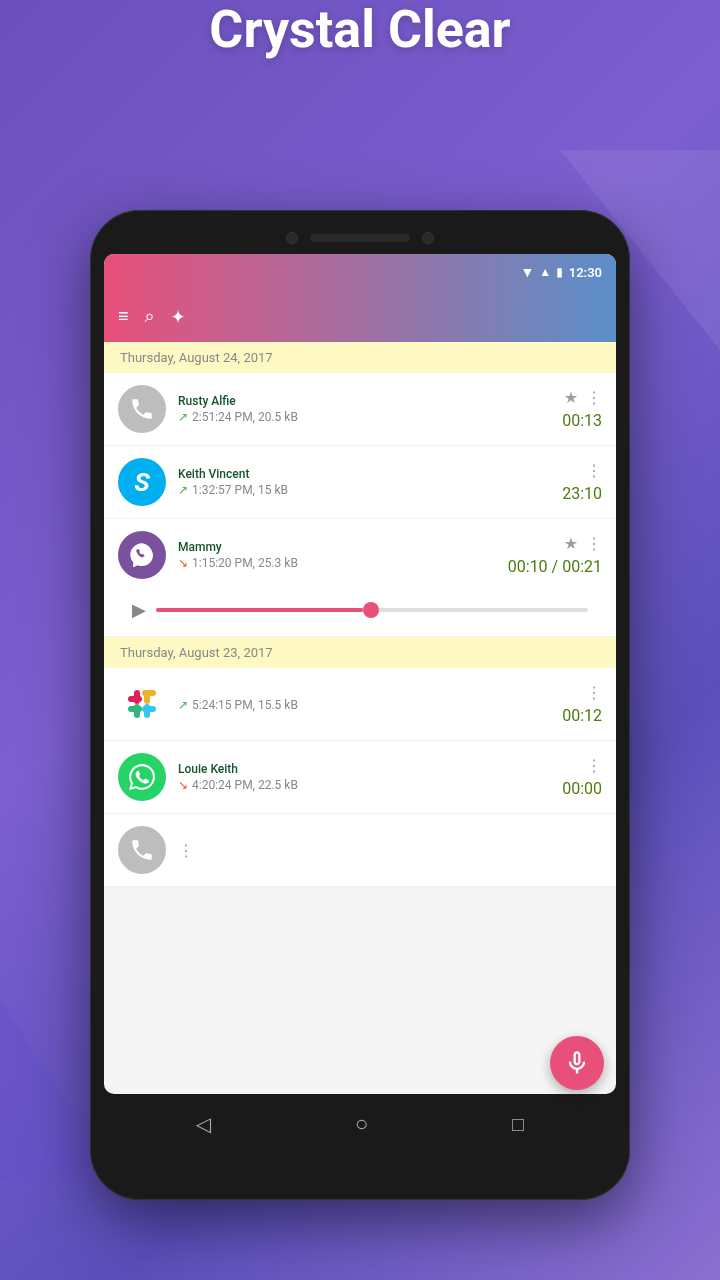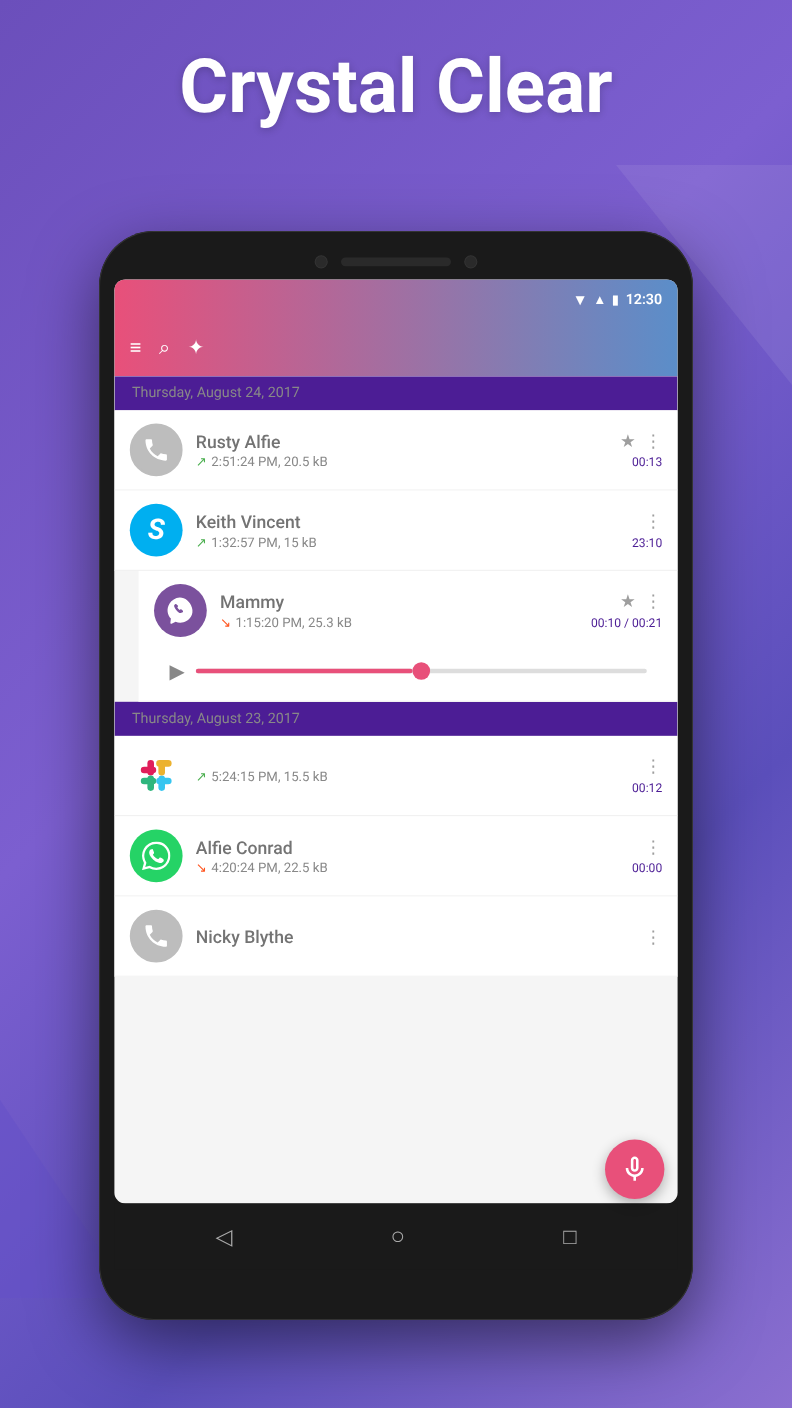--- a/index.html
+++ b/index.html
@@ -29,24 +29,23 @@
       width: 0;
       height: 0;
       border-right: 120px solid transparent;
       border-bottom: 180px solid rgba(100,80,200,0.5);
     }
 
     
     .header-text {
       text-align: center;
       color: white;
-      font-size: 68px;
+      font-size: 52px;
       font-weight: 700;
       line-height: 1.15;
-      padding-top: 40px;
       padding-bottom: 30px;
       text-shadow: 0 2px 8px rgba(0,0,0,0.2);
     }
 
     
     .phone-container {
       position: absolute;
       top: 210px;
       left: 50%;
       transform: translateX(-50%);
@@ -157,39 +156,38 @@
     }
 
     
     .content-list {
       background: #f5f5f5;
       overflow: hidden;
     }
 
     
     .date-separator {
-      background: #4c1d95;
+      background: #fef9c3;
       padding: 8px 16px;
       font-size: 13px;
       color: #888;
     }
 
     
     .call-item {
       background: white;
       display: flex;
       align-items: center;
       padding: 12px 14px;
       border-bottom: 1px solid #f0f0f0;
       gap: 12px;
       position: relative;
     }
     .call-item.expanded {
       flex-wrap: wrap;
-      margin-left: 22px;
     }
 
     
     .avatar {
       width: 48px;
       height: 48px;
       border-radius: 50%;
       display: flex;
       align-items: center;
       justify-content: center;
@@ -209,23 +207,23 @@
       background: #7B519D;
     }
     .avatar-whatsapp {
       background: #25D366;
     }
 
     .call-info {
       flex: 1;
     }
     .call-name {
-      font-size: 16px;
+      font-size: 12px;
       font-weight: 500;
-      color: #737373;
+      color: #14532d;
     }
     .call-detail {
       font-size: 12px;
       color: #888;
       display: flex;
       align-items: center;
       gap: 4px;
       margin-top: 2px;
     }
     .call-arrow-out {
@@ -256,22 +254,22 @@
     .call-star.active {
       color: #9E9E9E;
     }
     .call-more {
       color: #9E9E9E;
       font-size: 16px;
       cursor: pointer;
       letter-spacing: 0;
     }
     .call-duration {
-      font-size: 11px;
-      color: #4c1d95;
+      font-size: 16px;
+      color: #4d7c0f;
     }
 
     
     .player-bar {
       display: flex;
       align-items: center;
       width: 100%;
       padding: 8px 14px 4px 14px;
       gap: 10px;
     }
@@ -497,42 +495,39 @@
           </div>
         </div>
 
         <div class="call-item">
           <div class="avatar avatar-whatsapp">
             <svg width="26" height="26" viewBox="0 0 24 24" fill="white">
                 <path d="M20.5 3.5A11.9 11.9 0 0 0 12 0 12 12 0 0 0 1.7 18l-1.6 6 6.2-1.6A12 12 0 0 0 24 12c0-3.2-1.2-6.2-3.5-8.5zM12 22a10 10 0 0 1-5.1-1.4l-.4-.2-3.7 1 1-3.6-.2-.4A10 10 0 1 1 12 22zm5.5-7.5c-.3-.1-1.7-.9-2-1-.3-.1-.5-.1-.7.1-.2.3-.7.9-.9 1-.2.2-.3.2-.6.1-.3-.2-1.2-.4-2.3-1.4a8.5 8.5 0 0 1-1.6-2c-.2-.3 0-.4.1-.6l.4-.5.3-.5v-.5l-.9-2.3c-.2-.6-.5-.5-.7-.5h-.6a1.1 1.1 0 0 0-.8.4 3.4 3.4 0 0 0-1.1 2.6c0 1.5 1.1 3 1.2 3.2.2.2 2.2 3.4 5.3 4.7.7.3 1.3.5 1.7.6.7.2 1.4.2 1.9.1.6-.1 1.7-.7 2-1.4.2-.7.2-1.2.1-1.3z"></path>
               </svg>
           </div>
           <div class="call-info">
-            <div class="call-name">Alfie Conrad</div>
+            <div class="call-name">Louie Keith</div>
             <div class="call-detail">
               <span class="call-arrow-in">↘</span>
               <span>4:20:24 PM, 22.5 kB</span>
             </div>
           </div>
           <div class="call-right">
             <div class="call-actions">
               <span class="call-more">⋮</span>
             </div>
             <span class="call-duration">00:00</span>
           </div>
         </div>
 
         <div class="call-item">
           <div class="avatar avatar-phone">
             <svg width="26" height="26" viewBox="0 0 24 24" fill="white">
                 <path d="M6.6 10.8c1.4 2.8 3.8 5.1 6.6 6.6l2.2-2.2c.3-.3.7-.4 1-.2 1.1.4 2.3.6 3.6.6.6 0 1 .4 1 1V20c0 .6-.4 1-1 1-9.4 0-17-7.6-17-17 0-.6.4-1 1-1h3.5c.6 0 1 .4 1 1 0 1.3.2 2.5.6 3.6.1.3 0 .7-.2 1L6.6 10.8z"></path>
               </svg>
-          </div>
-          <div class="call-info">
-            <div class="call-name">Nicky Blythe</div>
           </div>
           <div class="call-right">
             <div class="call-actions">
               <span class="call-more">⋮</span>
             </div>
           </div>
         </div>
 
       </div>
 

